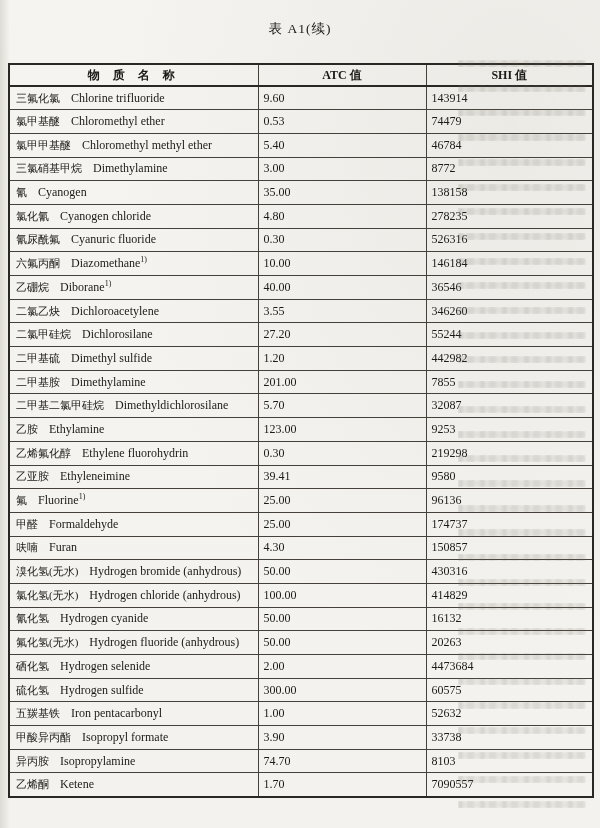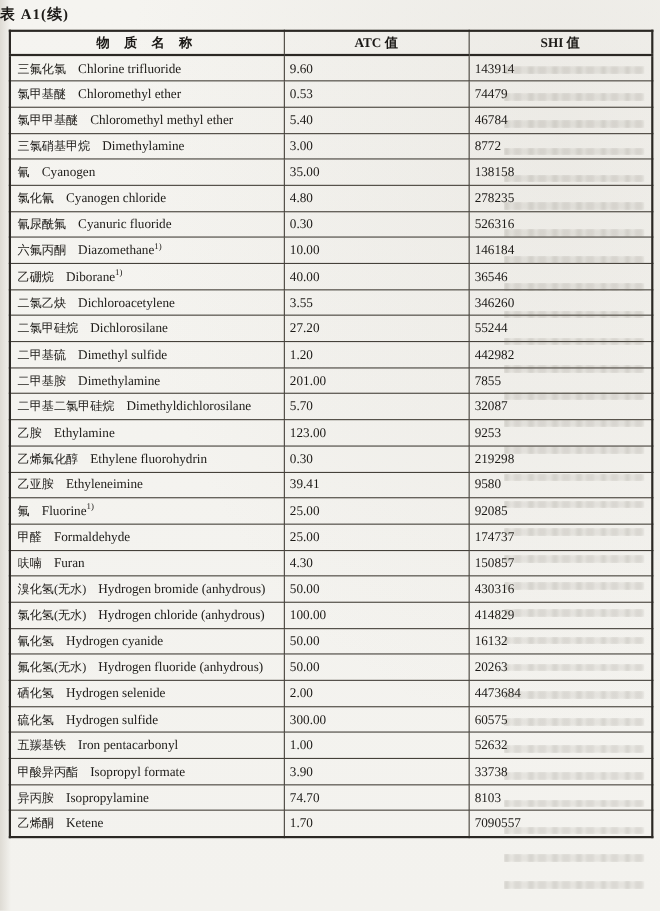--- a/index.html
+++ b/index.html
@@ -26,32 +26,33 @@
     filter: blur(1.1px);
     background:
       repeating-linear-gradient(90deg, rgba(118,112,100,0.22) 0 5px, rgba(118,112,100,0) 5px 9px, rgba(118,112,100,0.16) 9px 16px, rgba(118,112,100,0) 16px 22px),
       repeating-linear-gradient(180deg, rgba(118,112,100,0.20) 0 7px, rgba(118,112,100,0) 7px 24.7px);
     background-blend-mode: multiply;
     -webkit-mask-image: repeating-linear-gradient(180deg, #000 0 7px, transparent 7px 24.7px);
             mask-image: repeating-linear-gradient(180deg, #000 0 7px, transparent 7px 24.7px);
   }
   .ghost-col { left:458px; top:60px; width:128px; height:750px; }
   .doc-title {
-    position:absolute; top:4px; left:0; width:100%;
-    font-size:13.5px; font-weight:bold;
+    position:absolute; top:20px; left:0; width:100%;
+    text-align:center;
+    font-size:13.5px; font-weight:normal;
     letter-spacing:1px;
   }
   table.data-table {
     position:absolute; left:8px; top:27px;
     width:584px;
     border-collapse:collapse;
     table-layout:fixed;
     background:transparent;
   }
-  table.data-table { border:2px solid #2b2824; }
+  table.data-table { border:2px solid #2b2824;margin-top:36px; }
   col.c1 { width:249px; }
   col.c2 { width:168px; }
   col.c3 { width:167px; }
   th, td {
     border:1px solid #45413a;
     vertical-align:middle;
     overflow:hidden;
     white-space:nowrap;
   }
   thead th {
@@ -170,21 +171,21 @@
           <td class="num-cell">219298</td>
         </tr>
         <tr>
           <td class="name-cell"><span class="cn">乙亚胺</span><span class="en">Ethyleneimine</span></td>
           <td class="num-cell">39.41</td>
           <td class="num-cell">9580</td>
         </tr>
         <tr>
           <td class="name-cell"><span class="cn">氟</span><span class="en">Fluorine</span><sup>1)</sup></td>
           <td class="num-cell">25.00</td>
-          <td class="num-cell">92085</td>
+          <td class="num-cell">96136</td>
         </tr>
         <tr>
           <td class="name-cell"><span class="cn">甲醛</span><span class="en">Formaldehyde</span></td>
           <td class="num-cell">25.00</td>
           <td class="num-cell">174737</td>
         </tr>
         <tr>
           <td class="name-cell"><span class="cn">呋喃</span><span class="en">Furan</span></td>
           <td class="num-cell">4.30</td>
           <td class="num-cell">150857</td>

